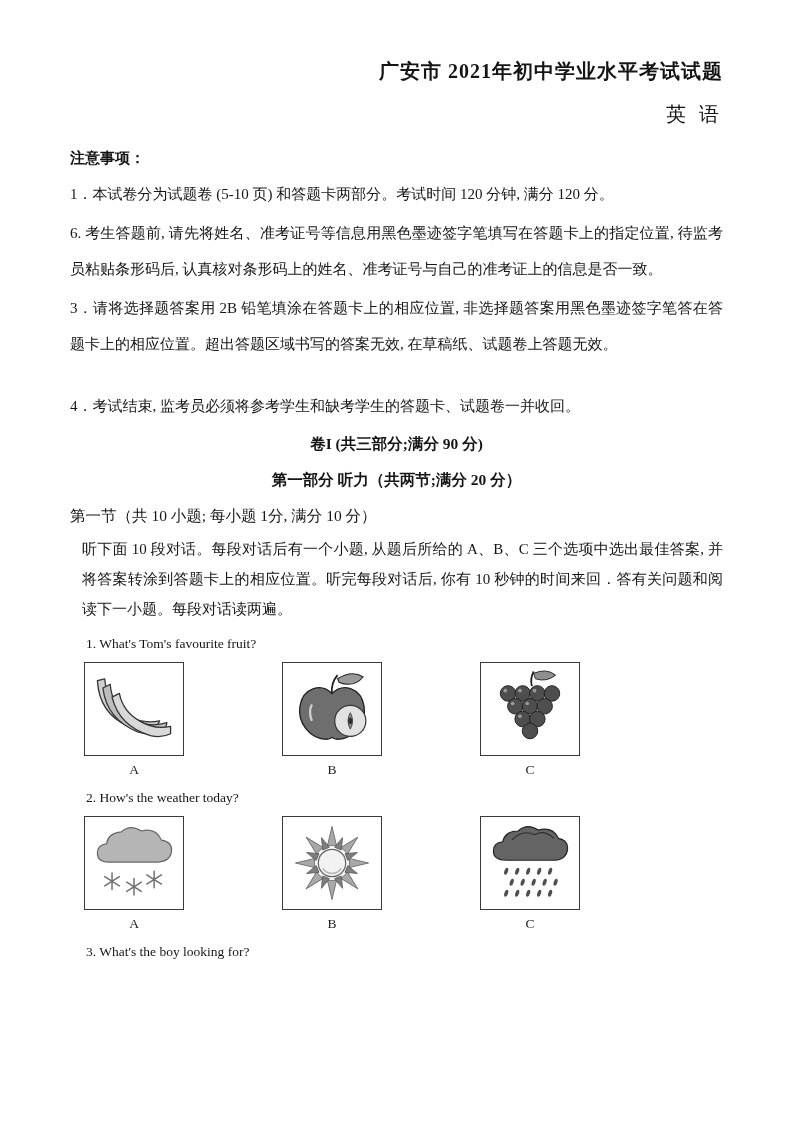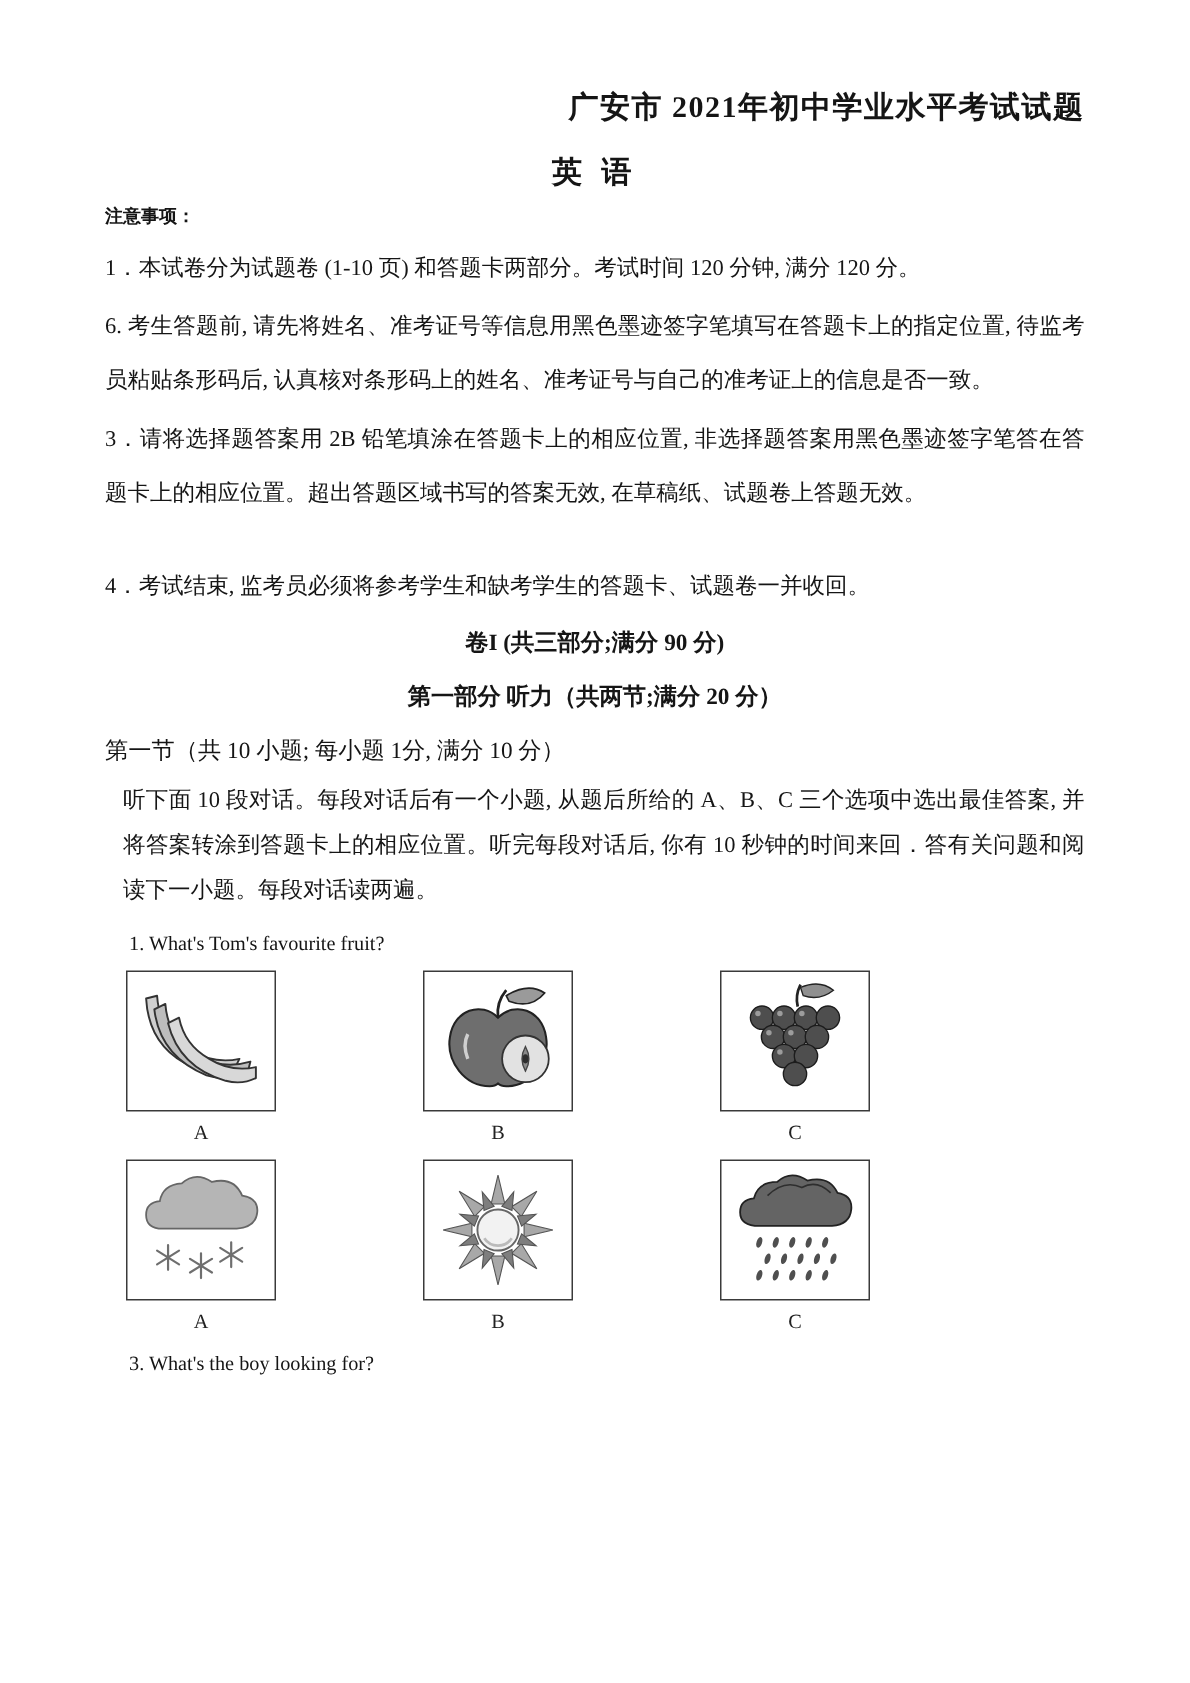--- a/index.html
+++ b/index.html
@@ -7,24 +7,24 @@
     width:793px;height:1122px;overflow:hidden;
     font-family:"Liberation Serif","DejaVu Serif",serif;
     color:#151515;
   }
   .page{padding:58px 70px 0 70px;}
   .title{
     font-size:20px;font-weight:700;text-align:right;
     margin:0 0 16px 0;letter-spacing:1px;
   }
   .subject{
-    font-size:20px;font-weight:700;text-align:center;
-    margin:0 0 8px 0;letter-spacing:4px;
-  }
-  .notice-head{font-size:12px;font-weight:700;margin:0 0 8px 0;}
+    font-size:20px;font-weight:400;text-align:right;
+    margin:0 0 21px 0;letter-spacing:4px;
+  }
+  .notice-head{font-size:15px;font-weight:700;margin:0 0 8px 0;}
   .notice{
     font-size:15px;line-height:36px;margin:0 0 3px 0;
     text-align:justify;font-weight:500;
   }
   .notice.gap-top{margin-top:26px;}
   .center-line{
     font-size:15.5px;font-weight:700;text-align:center;
     line-height:32px;margin:4px 0 0 0;
   }
   .node-line{
@@ -52,21 +52,21 @@
 </style>
 </head>
 <body>
 
 <div class="page">
 
   <h1 class="title">广安市 2021年初中学业水平考试试题</h1>
   <h2 class="subject">英 语</h2>
 
   <p class="notice-head">注意事项：</p>
-  <p class="notice">1．本试卷分为试题卷 (1-10 页) 和答题卡两部分。考试时间 120 分钟, 满分 120 分。</p>
+  <p class="notice">1．本试卷分为试题卷 (5-10 页) 和答题卡两部分。考试时间 120 分钟, 满分 120 分。</p>
   <p class="notice">6. 考生答题前, 请先将姓名、准考证号等信息用黑色墨迹签字笔填写在答题卡上的指定位置, 待监考员粘贴条形码后, 认真核对条形码上的姓名、准考证号与自己的准考证上的信息是否一致。</p>
   <p class="notice">3．请将选择题答案用 2B 铅笔填涂在答题卡上的相应位置, 非选择题答案用黑色墨迹签字笔答在答题卡上的相应位置。超出答题区域书写的答案无效, 在草稿纸、试题卷上答题无效。</p>
   <p class="notice gap-top">4．考试结束, 监考员必须将参考学生和缺考学生的答题卡、试题卷一并收回。</p>
 
   <p class="center-line">卷I (共三部分;满分 90 分)</p>
   <p class="center-line">第一部分 听力（共两节;满分 20 分）</p>
   <p class="node-line">第一节（共 10 小题; 每小题 1分, 满分 10 分）</p>
   <p class="instructions">听下面 10 段对话。每段对话后有一个小题, 从题后所给的 A、B、C 三个选项中选出最佳答案, 并将答案转涂到答题卡上的相应位置。听完每段对话后, 你有 10 秒钟的时间来回．答有关问题和阅读下一小题。每段对话读两遍。</p>
 
   <section>
@@ -128,20 +128,21 @@
             </g>
           </svg>
         </div>
         <figcaption>C</figcaption>
       </figure>
 
     </div>
   </section>
 
   <section>
+    <p class="q">2. How's the weather today?</p>
     <div class="opt-row">
 
       <figure>
         <div class="img-box">
           <svg width="92" height="86" viewBox="0 0 100 94">
             <path d="M22 46 Q10 46 10 36 Q10 27 20 26 Q22 14 36 13 Q46 4 58 12 Q74 8 80 22 Q92 24 91 34 Q90 45 76 46 Z" fill="#b5b5b5" stroke="#666" stroke-width="1.3"></path>
             <g stroke="#6f6f6f" stroke-width="1.6" stroke-linecap="round">
               <path d="M26 58 V76 M18 62 L34 72 M34 62 L18 72"></path>
               <path d="M50 64 V82 M42 68 L58 78 M58 68 L42 78"></path>
               <path d="M72 56 V74 M64 60 L80 70 M80 60 L64 70"></path>

